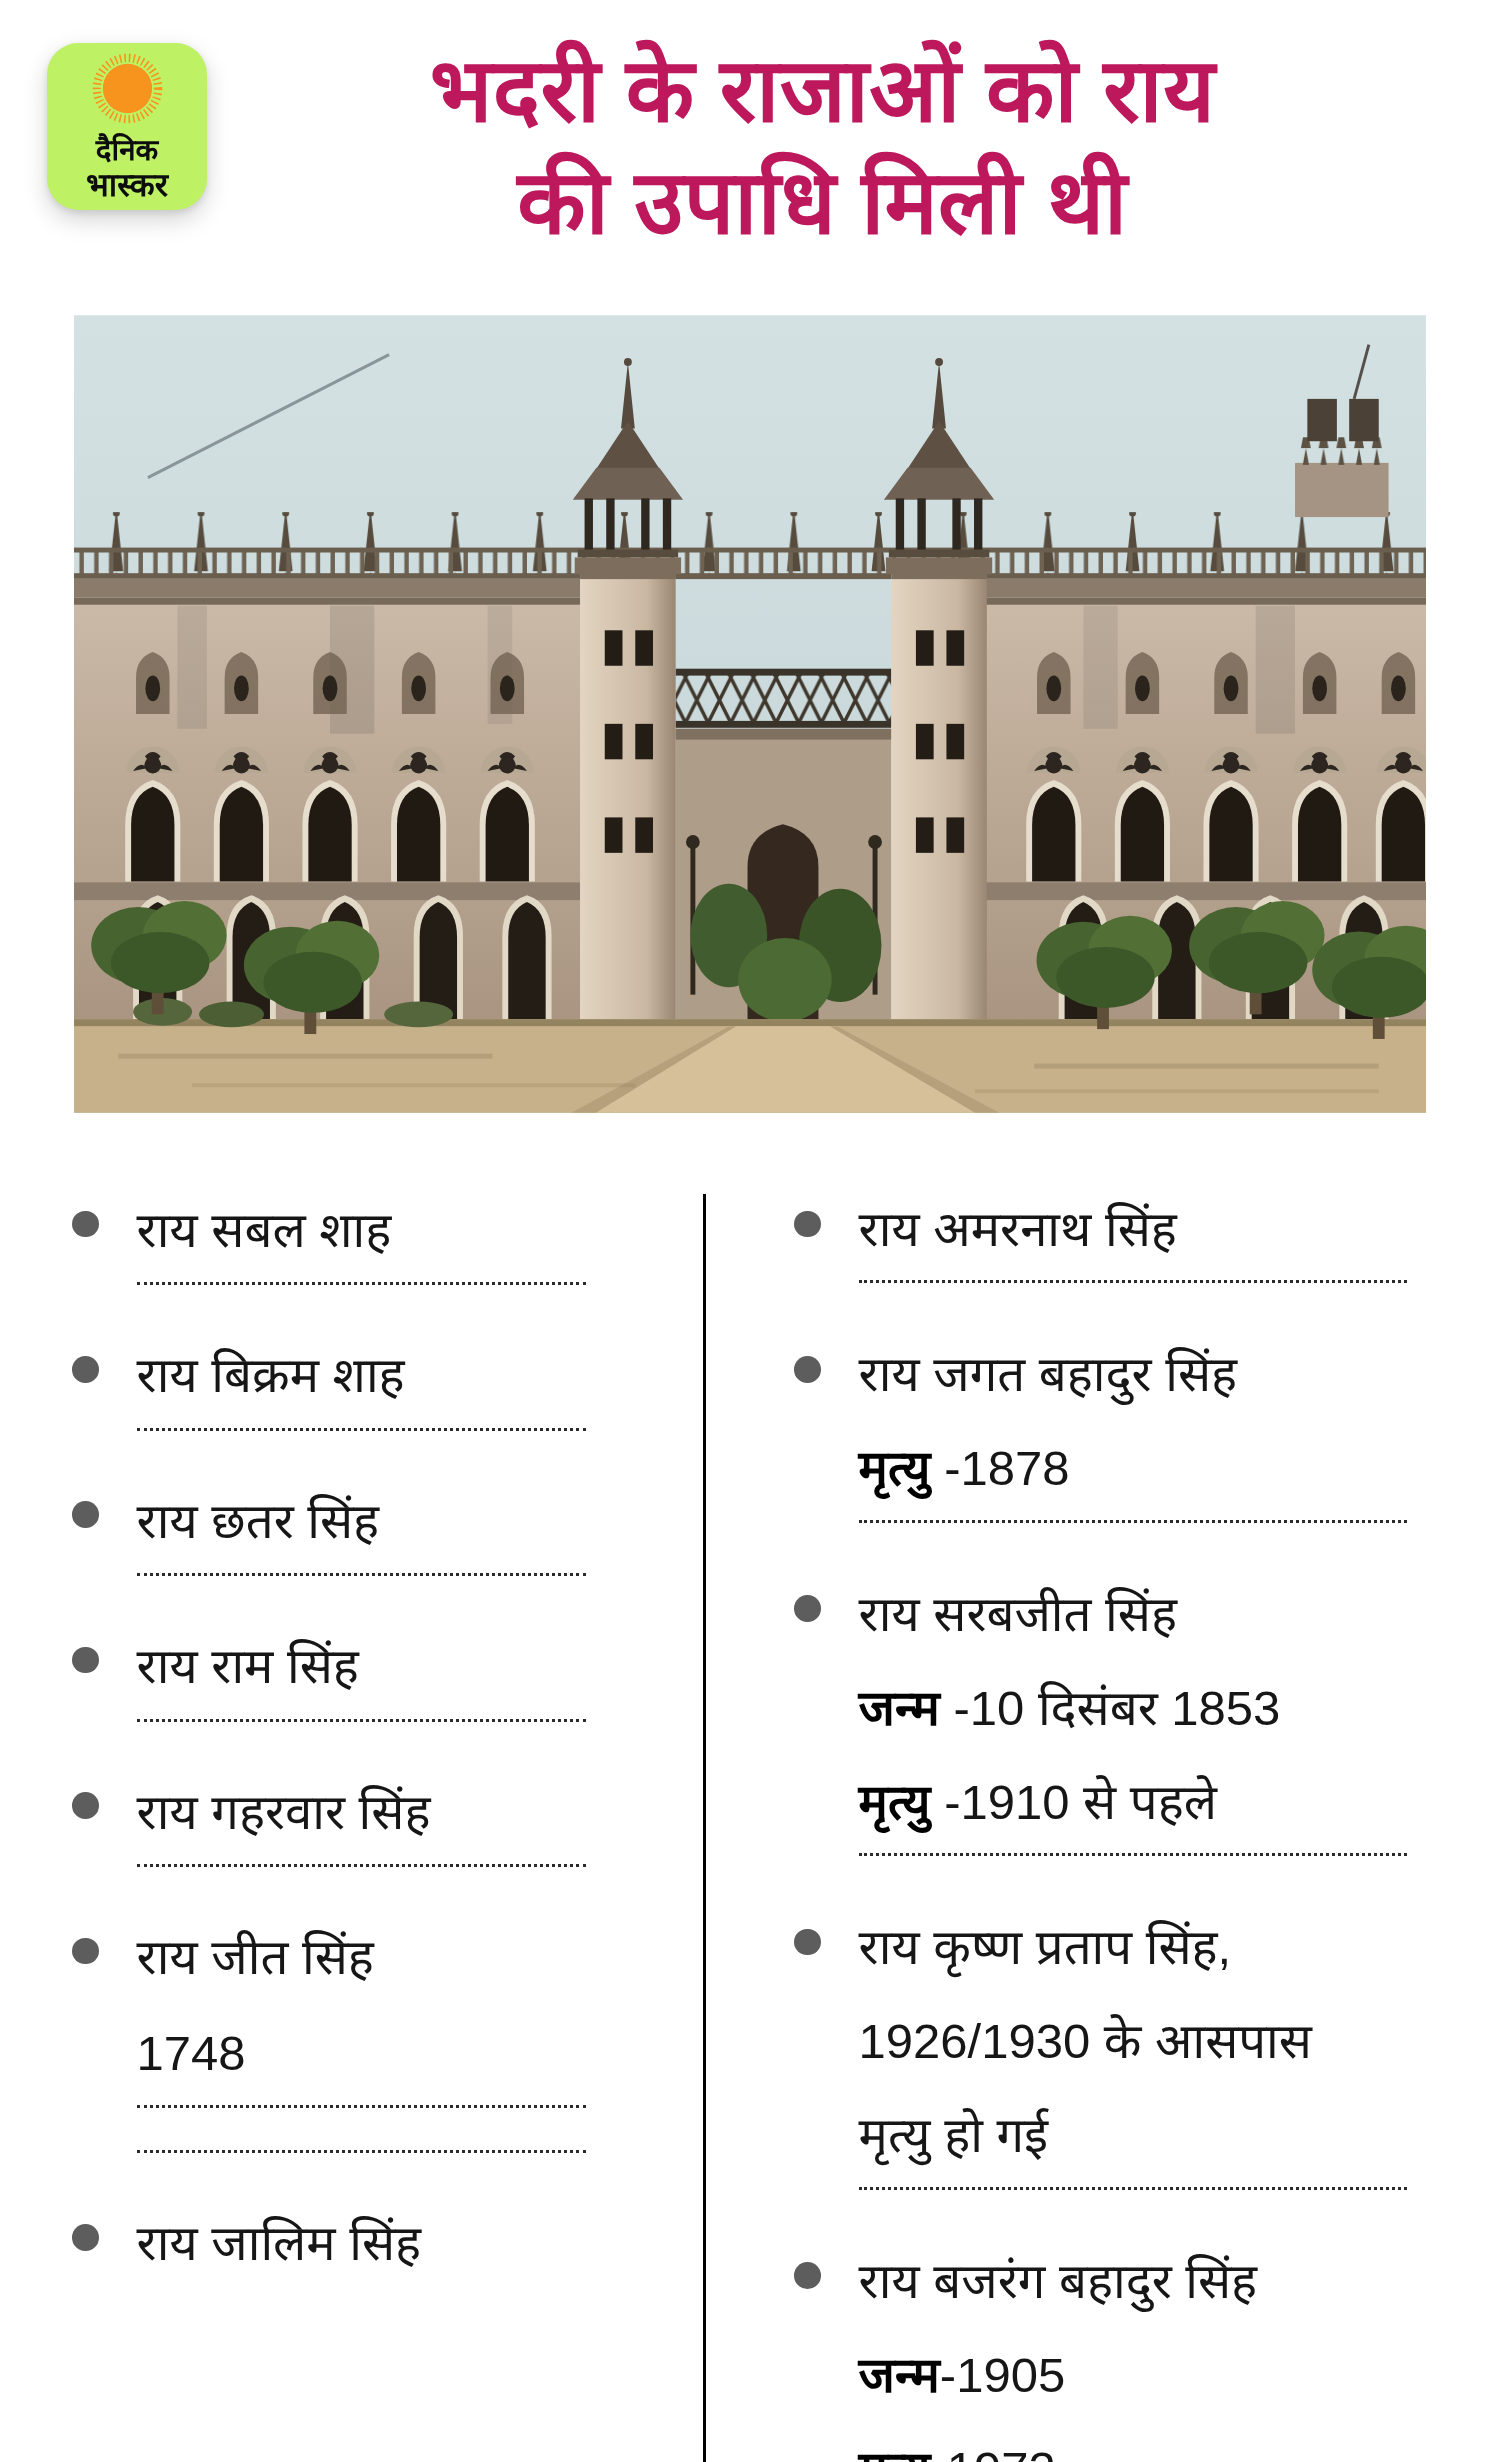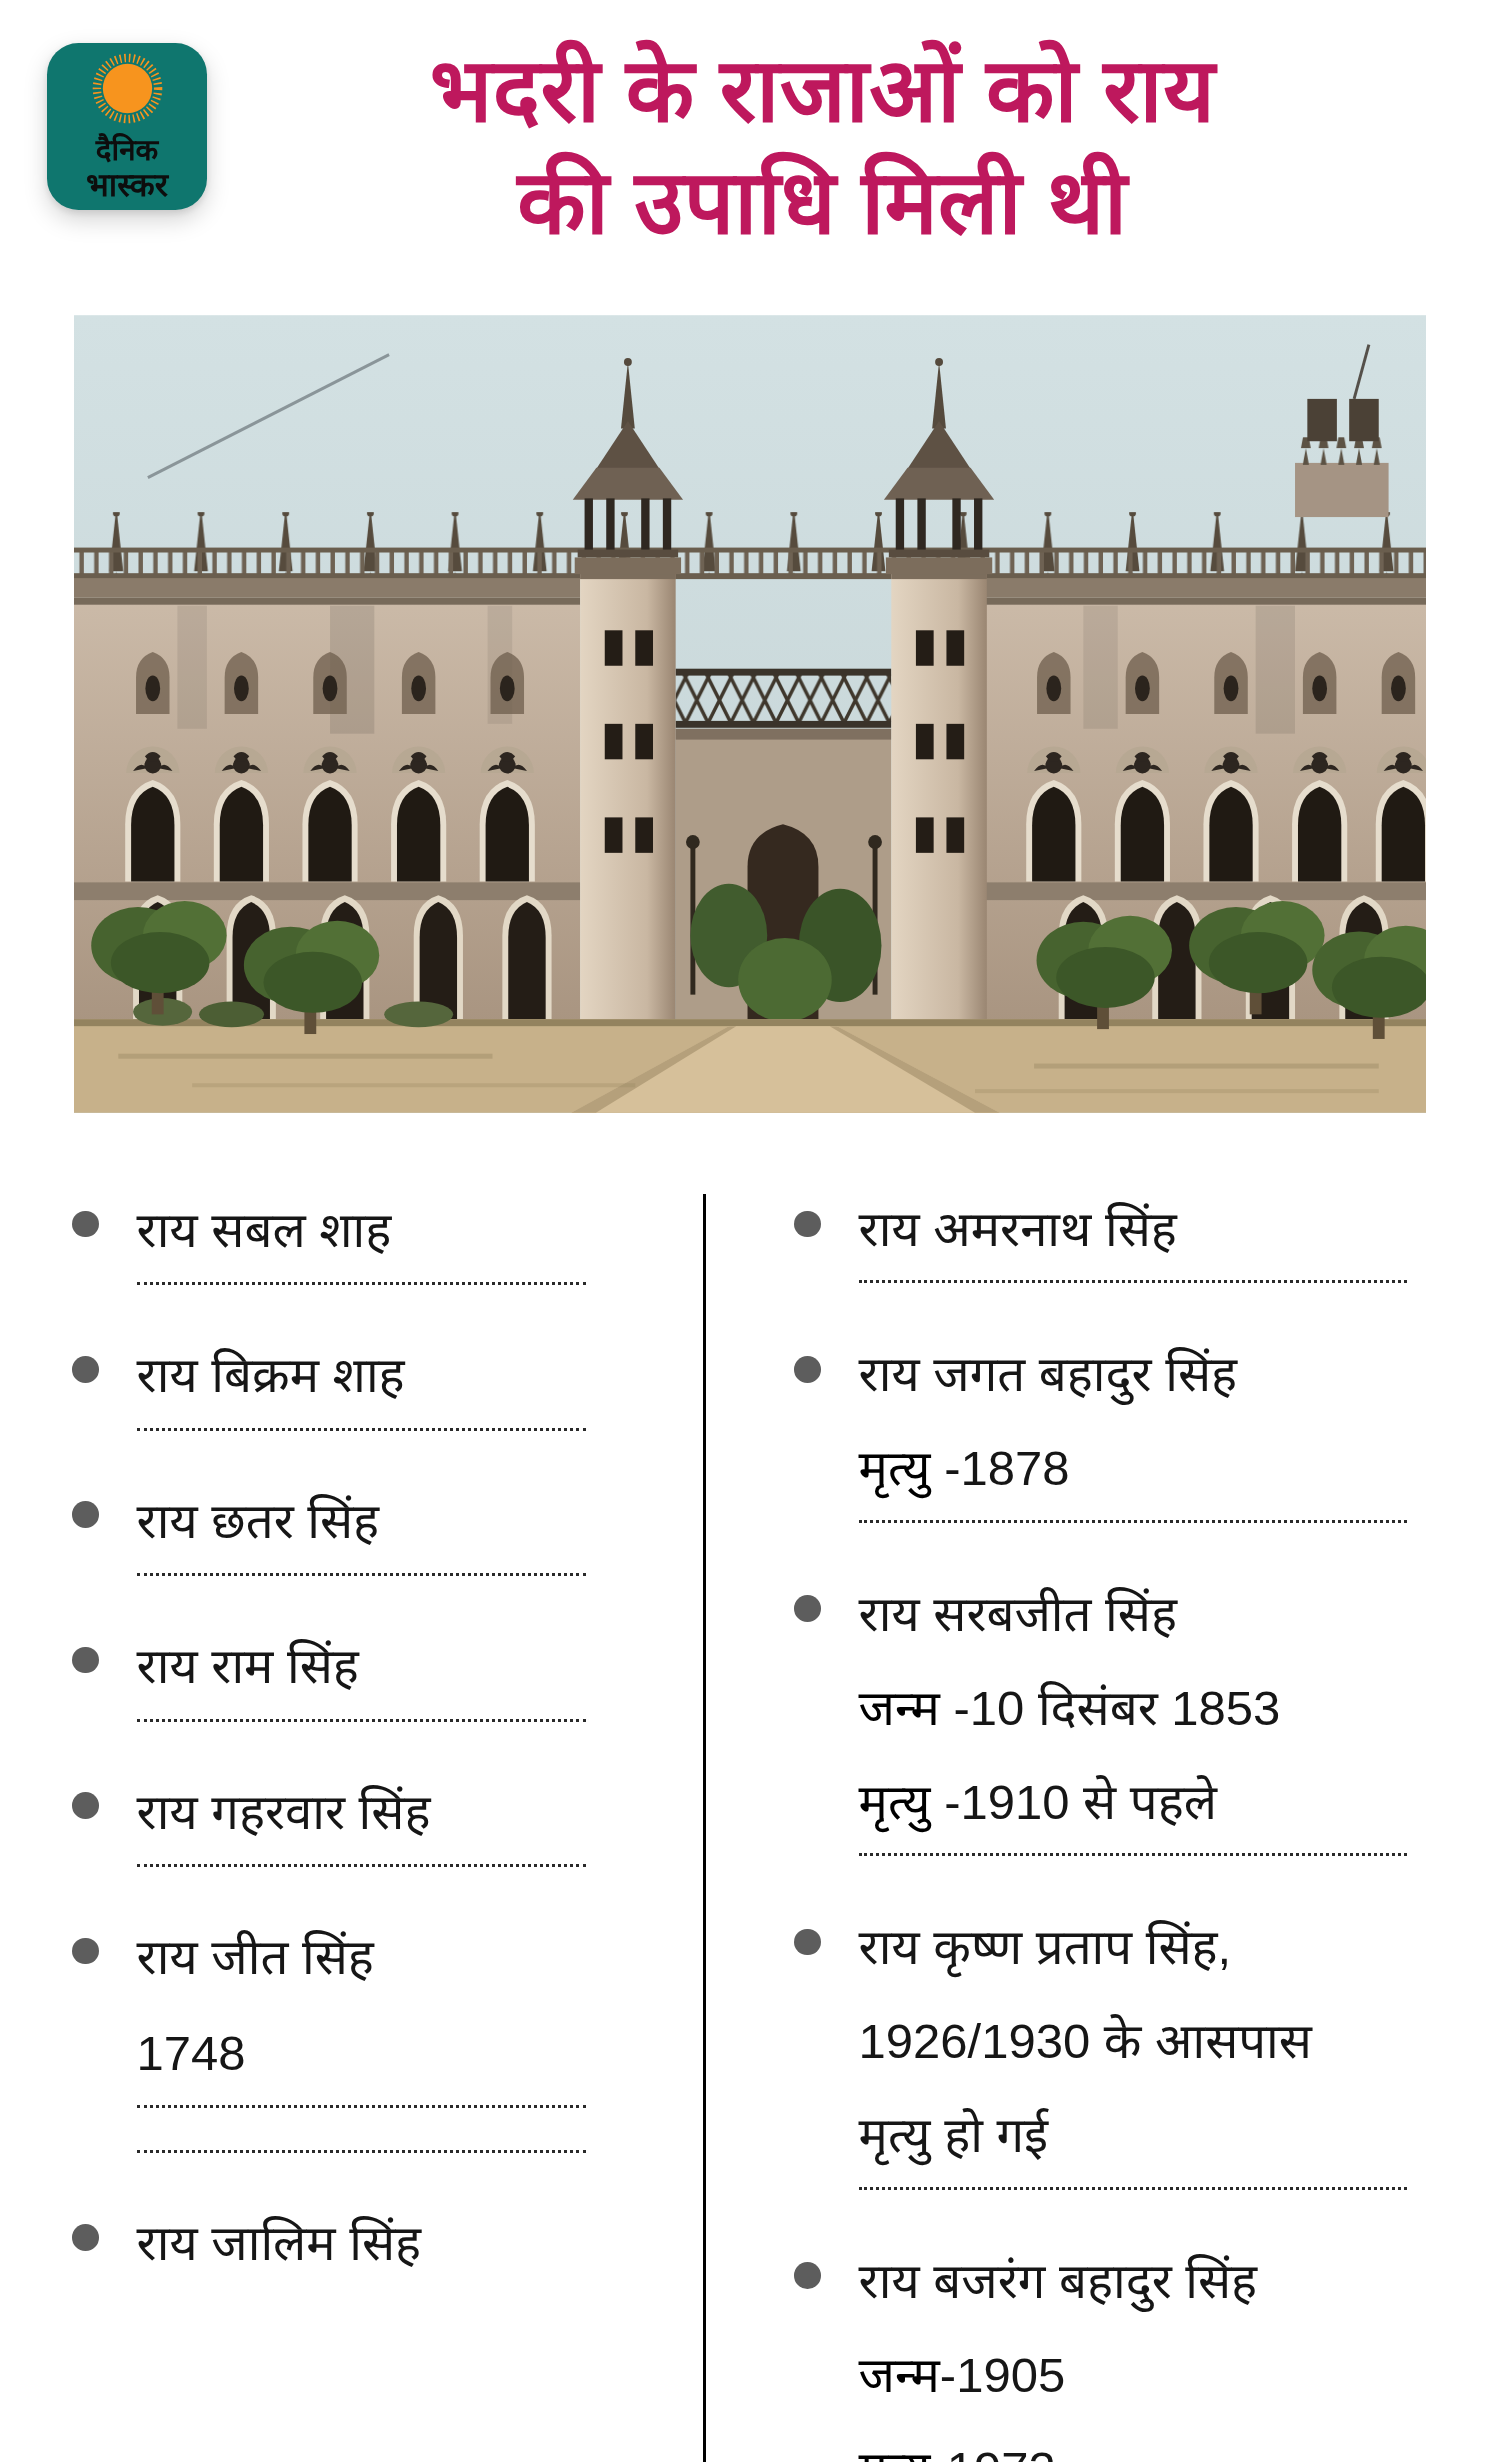--- a/index.html
+++ b/index.html
@@ -3,21 +3,21 @@
 <meta charset="utf-8">
 <style>
   html,body{margin:0;padding:0;}
   body{
     width:1498px;height:2873px;background:#ffffff;position:relative;
     font-family:"Liberation Sans","DejaVu Sans",sans-serif;overflow:hidden;
   }
   
   .logo-card{
     position:absolute;left:47px;top:43px;width:160px;height:167px;
-    background:#0f766e;border-radius:31.5px;
+    background:#bef264;border-radius:31.5px;
     box-shadow:0 9.8px 23.6px rgba(0,0,0,.17),0 2.5px 6.9px rgba(0,0,0,.09);
     display:flex;flex-direction:column;align-items:center;justify-content:center;
   }
   .logo-sun{line-height:0;margin-bottom:6.9px;}
   .logo-word{font-weight:800;color:#0d0d0d;text-align:center;white-space:nowrap;}
   .logo-word.l1{font-size:29.5px;line-height:32.5px;}
   .logo-word.l2{font-size:32.5px;line-height:36px;}
   
   .headline{
     position:absolute;left:212px;top:34px;width:1221px;text-align:center;
@@ -33,21 +33,21 @@
   .right-col{left:794px;width:670px;}
   .item{display:flex;margin-bottom:4.4px;}
   .bullet{
     width:26.6px;height:26.6px;border-radius:50%;
     background:var(--bullet,#5d5d5d);flex:0 0 auto;margin-top:28.6px;
   }
   .lines{margin-left:38px;}
   .line{font-size:49px;font-weight:500;color:#161616;white-space:nowrap;}
   .left-col .line{line-height:96px;}
   .right-col .line{line-height:94px;}
-  .line b{font-weight:400;color:#000;}
+  .line b{font-weight:700;color:#000;}
   .sep{border-top:3px dotted var(--sepcol,#2a2a2a);height:0;margin:0 0 42px 65px;}
   .left-col .sep{width:449px;}
   .right-col .sep{width:548px;margin-bottom:44px;}
   .divider{
     position:absolute;left:703px;top:1194px;width:3px;height:1608px;
     background:var(--divcol,#000);
   }
 </style>
 </head>
 <body>

